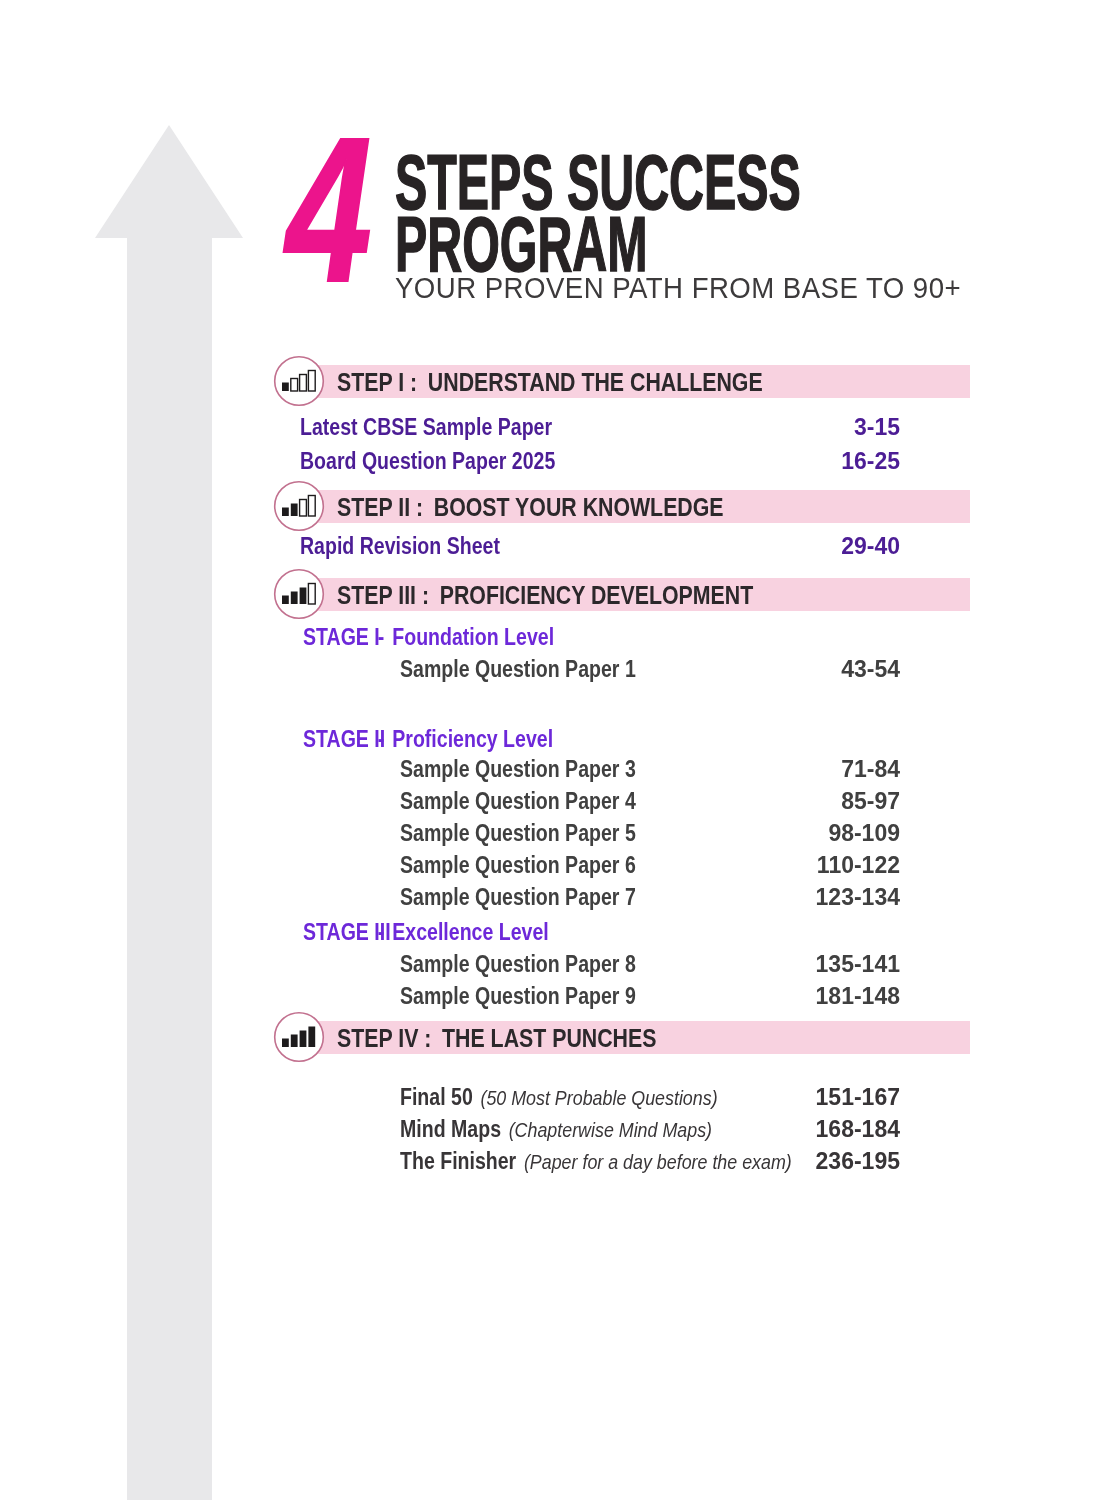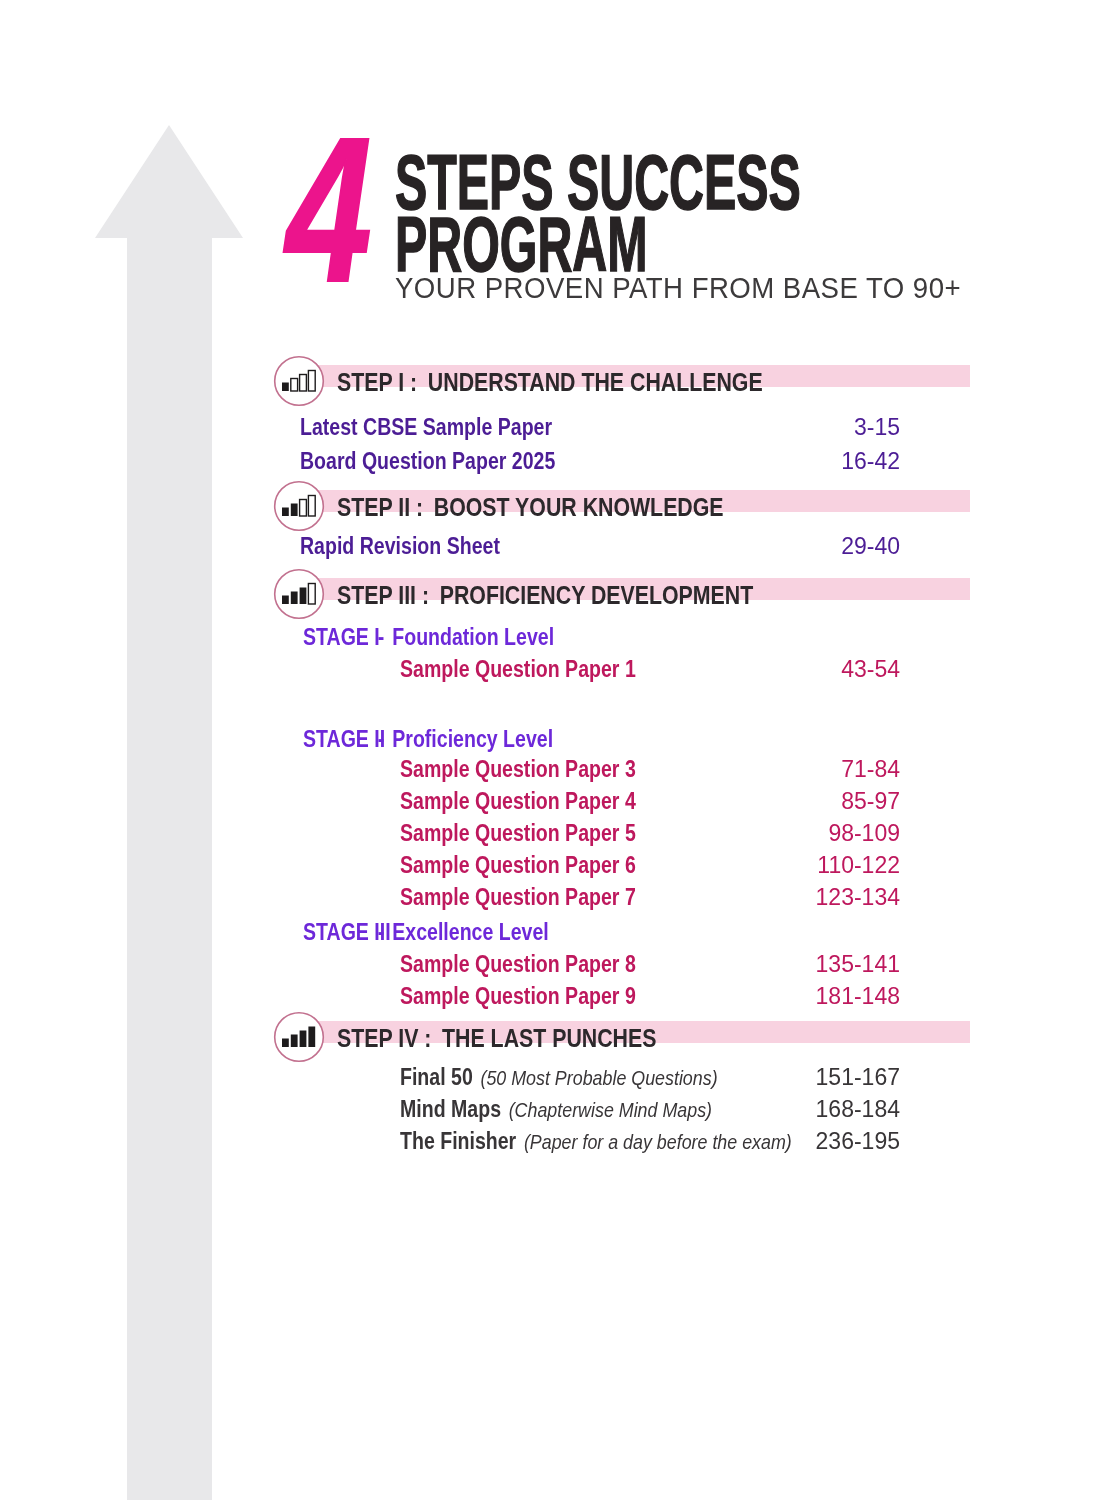--- a/index.html
+++ b/index.html
@@ -22,49 +22,49 @@
     -webkit-text-stroke:1.5px #272324;
     transform:scaleX(0.62);transform-origin:0 0;white-space:nowrap;
   }
   .subtitle{
     position:absolute;left:395px;top:272px;
     font-size:30px;line-height:32px;font-weight:normal;color:#3c3a3b;
     transform:scaleX(0.92);transform-origin:0 0;white-space:nowrap;letter-spacing:0.5px;
   }
   
   .step-bar{
-    position:absolute;left:297px;width:673px;height:22px;
+    position:absolute;left:297px;width:673px;height:33px;
     background:#f8d2e0;
   }
   .step-icon{
     position:absolute;left:-24px;top:-10px;width:52px;height:52px;display:block;
   }
   .step-text{
     position:absolute;left:40px;top:0;height:33px;line-height:34px;
     font-size:26px;font-weight:bold;color:#2c282b;white-space:nowrap;
     transform:scaleX(0.82);transform-origin:0 50%;
   }
   .step-title{margin-left:13px;}
   
   .row{
     position:absolute;left:300px;width:600px;height:30px;line-height:30px;
     font-size:23px;white-space:nowrap;
   }
   .row .label{
     position:absolute;left:0;top:0;display:inline-block;
     transform:scaleX(0.85);transform-origin:0 50%;white-space:nowrap;
   }
-  .row .num{position:absolute;right:0;top:0;font-weight:normal;}
+  .row .num{position:absolute;right:0;top:0;font-weight:bold;}
   .row.dark{color:#4c1d95;font-weight:bold;}
-  .row.gray{color:#be185d;font-weight:bold;}
+  .row.gray{color:#404040;font-weight:bold;}
   .row.gray .label{left:100px;}
   .row.stagehead{color:#6d28d9;font-weight:bold;left:303px;}
   .stage-name{display:inline-block;width:88px;}
   .stage-dash{display:inline-block;width:17px;}
-  .row.final{color:#383537;}
+  .row.final{color:#383537;margin-top:20px;}
   .row.final .label{left:100px;font-weight:bold;}
   .final-note{font-weight:normal;font-style:italic;font-size:21px;margin-left:9px;}
   
   .icon-circle{fill:#ffffff;stroke:#c2718f;stroke-width:1.6;}
   .b-f{fill:#1d1b1c;}
   .b-o{fill:#ffffff;stroke:#1d1b1c;stroke-width:1.4;}
 </style>
 </head>
 <body>
 
@@ -91,21 +91,21 @@
     </svg>
     <span class="step-text"><span>STEP I :</span><span class="step-title">UNDERSTAND THE CHALLENGE</span></span>
   </div>
 
   <div class="row dark" style="top:412px">
     <span class="label">Latest CBSE Sample Paper</span>
     <span class="num">3-15</span>
   </div>
   <div class="row dark" style="top:446px">
     <span class="label">Board Question Paper 2025</span>
-    <span class="num">16-42</span>
+    <span class="num">16-25</span>
   </div>
 
   <div class="step-bar" style="top:490px">
     <svg class="step-icon" viewBox="0 0 52 52">
       <circle class="icon-circle" cx="26" cy="26" r="24.3"></circle>
       <rect class="b-f" x="9" y="27.5" width="6.8" height="8.5"></rect>
       <rect class="b-f" x="17.8" y="23.5" width="6.8" height="12.5"></rect>
       <rect class="b-o" x="26.6" y="19.5" width="6.8" height="16.5"></rect>
       <rect class="b-o" x="35.4" y="15.5" width="6.8" height="20.5"></rect>
     </svg>

